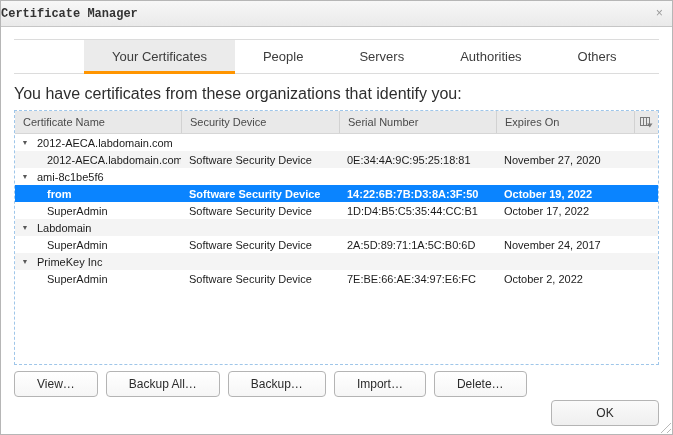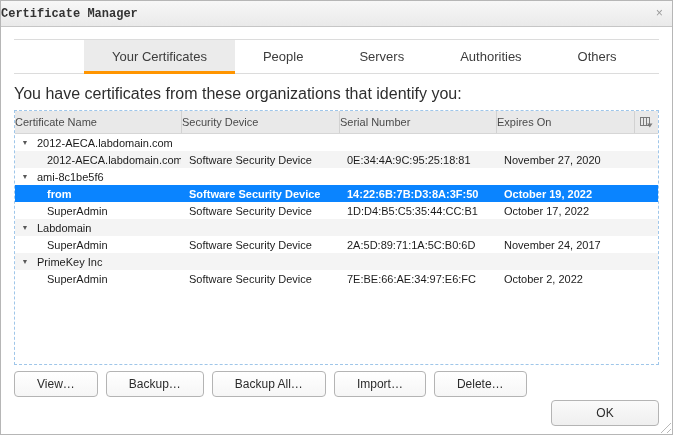--- a/index.html
+++ b/index.html
@@ -39,21 +39,21 @@
   
   .table{
     margin:7px 13px 0;height:255px;box-sizing:border-box;
     border:1px dashed #9fc6e9;background:#fff;overflow:hidden;
   }
   .thead{
     display:grid;grid-template-columns:166px 158px 157px 1fr 24px;
     height:22px;background:#e9e9e9;border-bottom:1px solid #d6d6d6;
     font-size:11px;color:#4a4a4a;
   }
-  .th{display:flex;align-items:center;padding-left:0;overflow:hidden;white-space:nowrap;}
+  .th{display:flex;align-items:center;padding-left:8px;overflow:hidden;white-space:nowrap;}
   .th + .th{border-left:1px solid #d2d2d2;}
   .th-picker{justify-content:center;padding-left:0;}
   .row{
     display:grid;grid-template-columns:166px 158px 157px 1fr 24px;
     height:17px;align-items:center;font-size:11px;color:#1c1c1c;
   }
   .row:nth-child(even){background:#f4f4f4;}
   .row.selected{background:var(--selection,#0a84ff);color:#fff;font-weight:bold;}
   .cell{padding-left:8px;overflow:hidden;white-space:nowrap;}
   .cell-group{
@@ -175,22 +175,22 @@
           <div class="cell">Software Security Device</div>
           <div class="cell">7E:BE:66:AE:34:97:E6:FC</div>
           <div class="cell">October 2, 2022</div>
           <div class="cell"></div>
         </div>
       </div>
   </div>
 
   <div class="btnrow">
     <div class="btn">View…</div>
+    <div class="btn">Backup All…</div>
     <div class="btn">Backup…</div>
-    <div class="btn">Backup All…</div>
     <div class="btn">Import…</div>
     <div class="btn">Delete…</div>
   </div>
 
   <div class="okwrap">
     <div class="btn btn-ok">OK</div>
   </div>
 
   <div class="grip"></div>
 </div>

